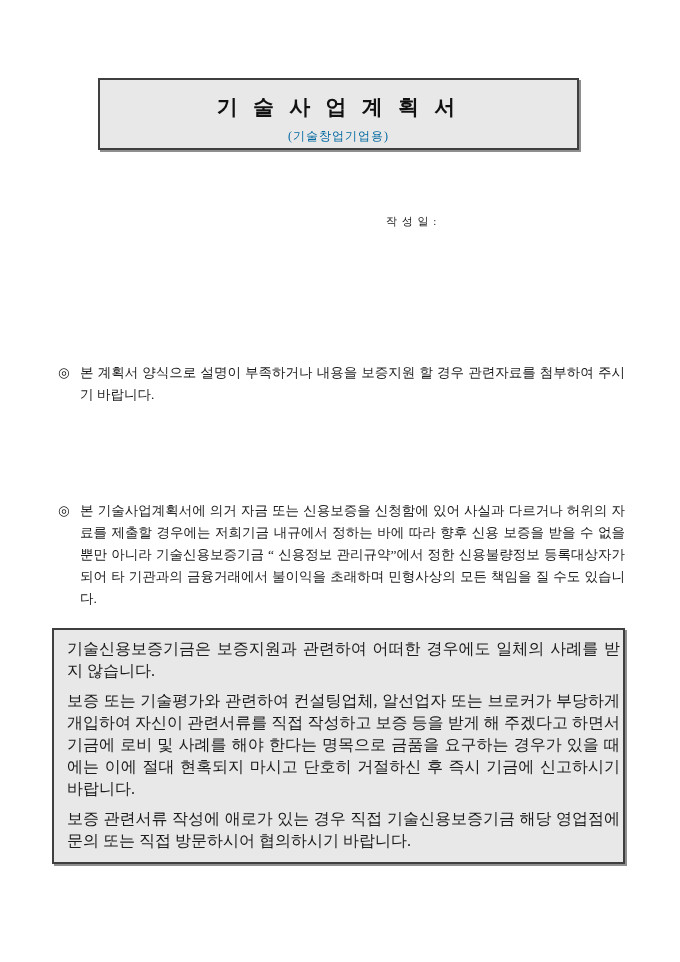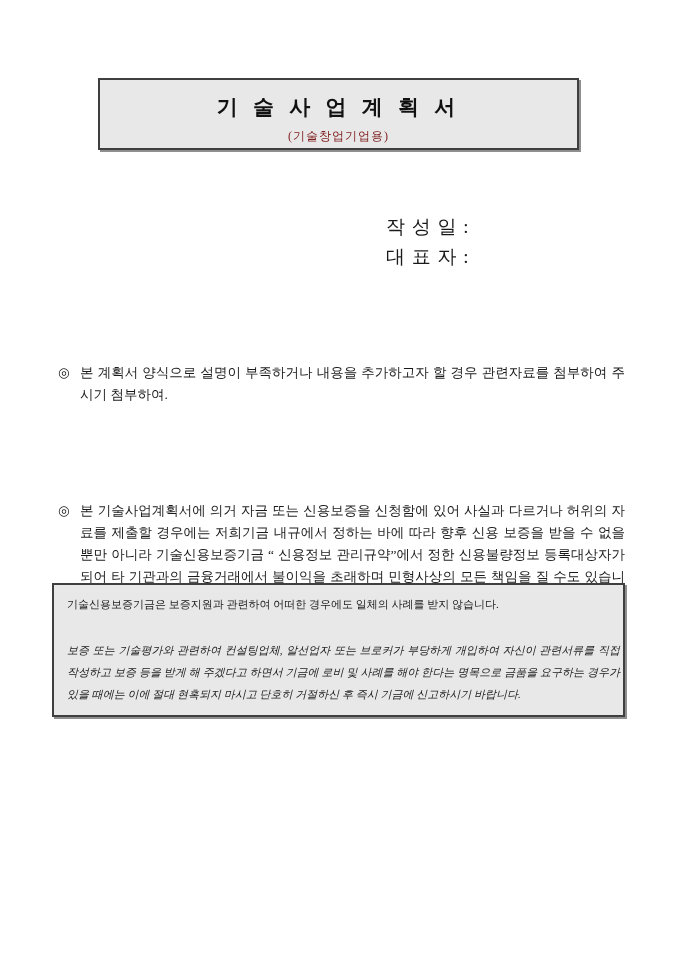--- a/index.html
+++ b/index.html
@@ -35,29 +35,29 @@
     font-size: 21px;
     font-weight: bold;
     letter-spacing: 5px;
     color: #111;
     white-space: nowrap;
   }
   .title-box .subtitle {
     margin-top: 7px;
     font-size: 12px;
     letter-spacing: 1px;
-    color: #7f1d1d;
+    color: #0369a1;
   }
 
   
   .meta {
     position: absolute;
     left: 386px;
     top: 214px;
-    font-size: 19px;
+    font-size: 11px;
     letter-spacing: 1px;
   }
   .meta .meta-row {
     height: 22px;
     margin-bottom: 8px;
     white-space: nowrap;
   }
   .meta .meta-value {
     display: inline-block;
     min-width: 110px;
@@ -90,72 +90,69 @@
   .notice .ntext p + p {
     margin-top: 12px;
   }
   .notice-1 { top: 362px; }
   .notice-2 { top: 500px; }
 
   
   .warning-box {
     position: absolute;
     left: 52px;
-    top: 583px;
+    top: 628px;
     width: 573px;
     box-sizing: border-box;
     background: #e8e8e8;
     border: 2px solid #3f3f3f;
     box-shadow: 2px 2px 0 #8f8f8f;
     padding: 8px 3px 10px 13px;
-    font-size: 11px;
+    font-size: 16px;
     line-height: 22px;
     text-align: justify;
     word-break: break-all;
   }
   .warning-box p {
     margin: 0;
     padding: 0;
   }
   .warning-box p + p {
-    margin-top: 24px;
-    font-style: italic;
+    margin-top: 8px;
   }
 </style>
 </head>
 <body>
 
 <div class="page">
 
   <div class="title-box">
     <div class="title">기 술 사 업 계 획 서</div>
     <div class="subtitle">(기술창업기업용)</div>
   </div>
 
   <div class="meta">
     <div class="meta-row">
       <span class="meta-label">작 성 일 :</span><span class="meta-value"></span>
     </div>
-    <div class="meta-row">
-      <span class="meta-label">대 표 자 :</span><span class="meta-value"></span>
-    </div>
   </div>
 
   <div class="notice notice-1">
     <span class="bullet">◎</span>
     <div class="ntext">
-      <p>본 계획서 양식으로 설명이 부족하거나 내용을 추가하고자 할 경우 관련자료를 첨부하여 주시기 첨부하여.</p>
+      <p>본 계획서 양식으로 설명이 부족하거나 내용을 보증지원 할 경우 관련자료를 첨부하여 주시기 바랍니다.</p>
     </div>
   </div>
 
   <div class="notice notice-2">
     <span class="bullet">◎</span>
     <div class="ntext">
       <p>본 기술사업계획서에 의거 자금 또는 신용보증을 신청함에 있어 사실과 다르거나 허위의 자료를 제출할 경우에는 저희기금 내규에서 정하는 바에 따라 향후 신용 보증을 받을 수 없을 뿐만 아니라 기술신용보증기금 “ 신용정보 관리규약”에서 정한 신용불량정보 등록대상자가 되어 타 기관과의 금융거래에서 불이익을 초래하며 민형사상의 모든 책임을 질 수도 있습니다.</p>
     </div>
   </div>
 
   <div class="warning-box">
     <p>기술신용보증기금은 보증지원과 관련하여 어떠한 경우에도 일체의 사례를 받지 않습니다.</p>
     <p>보증 또는 기술평가와 관련하여 컨설팅업체, 알선업자 또는 브로커가 부당하게 개입하여 자신이 관련서류를 직접 작성하고 보증 등을 받게 해 주겠다고 하면서 기금에 로비 및 사례를 해야 한다는 명목으로 금품을 요구하는 경우가 있을 때에는 이에 절대 현혹되지 마시고 단호히 거절하신 후 즉시 기금에 신고하시기 바랍니다.</p>
+    <p>보증 관련서류 작성에 애로가 있는 경우 직접 기술신용보증기금 해당 영업점에 문의 또는 직접 방문하시어 협의하시기 바랍니다.</p>
   </div>
 
 </div>
 
 </body></html>

